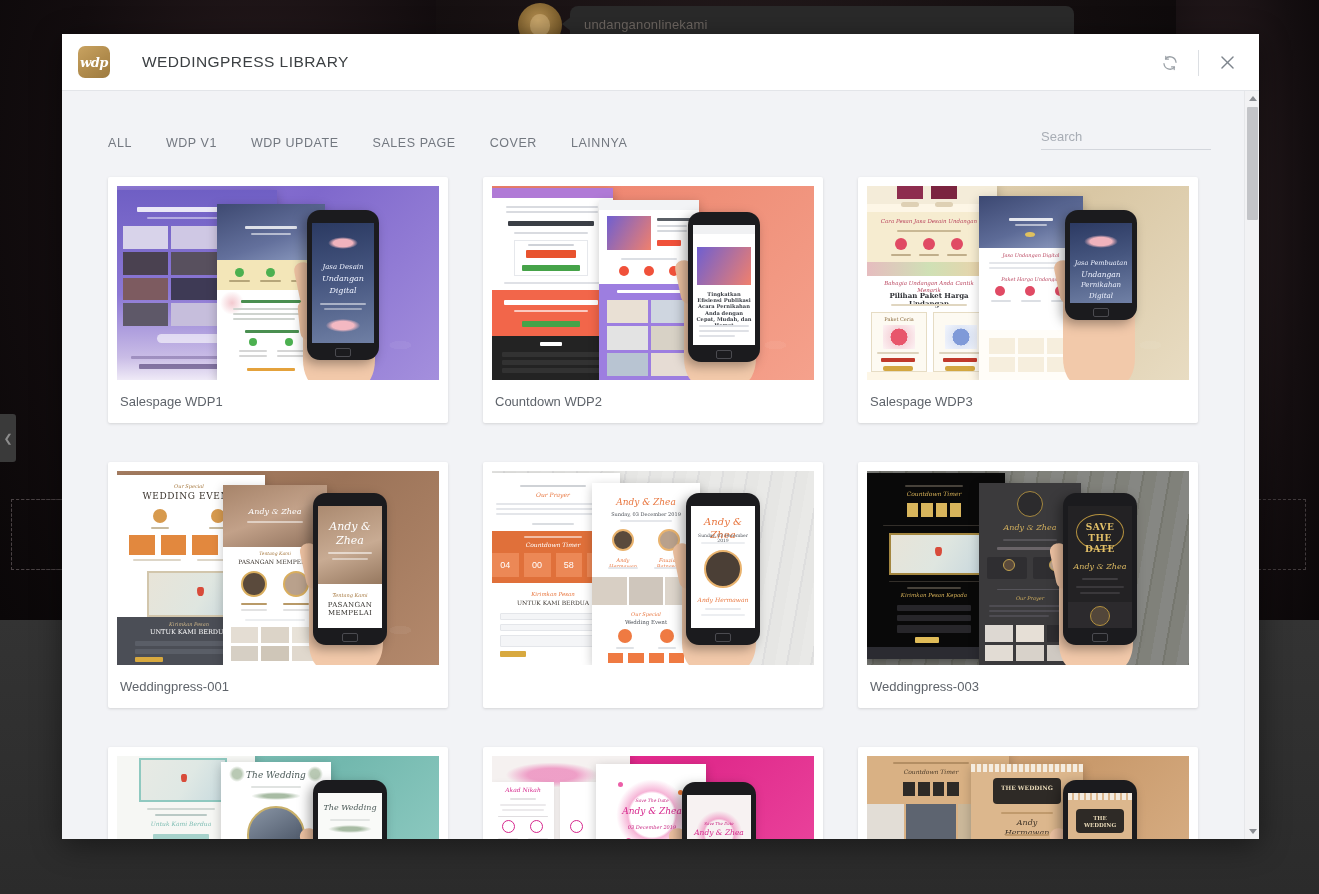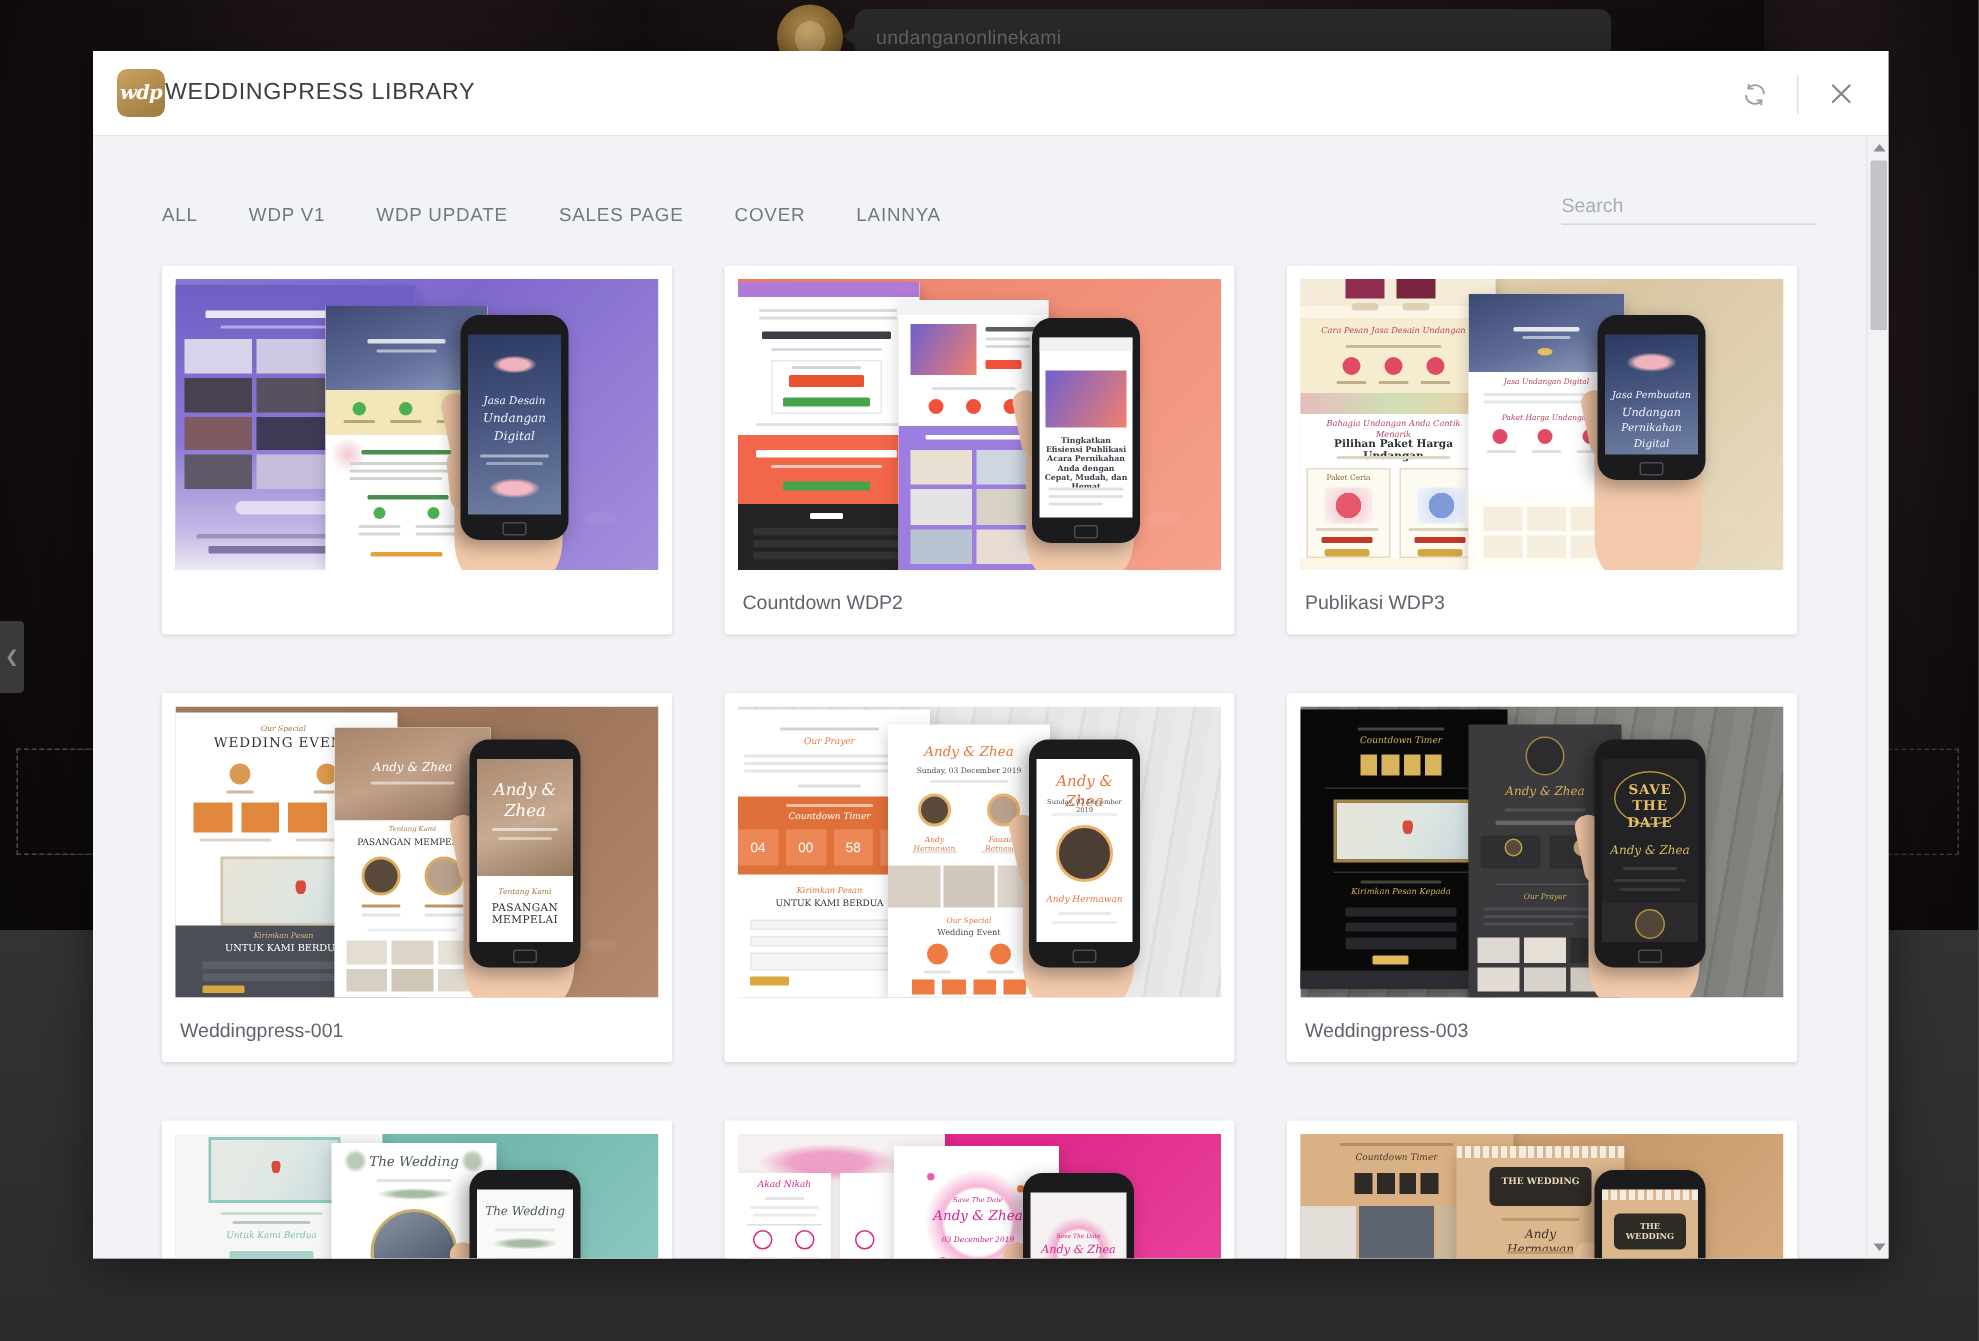--- a/index.html
+++ b/index.html
@@ -149,21 +149,21 @@
   .brand-logo span {
     color: #fff;
     font-family: "DejaVu Serif", serif;
     font-style: italic;
     font-weight: bold;
     font-size: 13px;
     letter-spacing: -.5px;
     line-height: 1;
   }
   .modal-title {
-    margin-left: 0;
+    margin-left: 32px;
     font-size: 15.5px;
     color: #3c4043;
     letter-spacing: .45px;
     font-weight: normal;
   }
   .header-actions {
     position: absolute;
     right: 12px; top: 0;
     height: 57px;
     display: flex;
@@ -510,20 +510,21 @@
                 <div class="script" style="left:4px;top:51px;width:54px;color:#eef2ff;font-size:8px">Undangan</div>
                 <div class="script" style="left:4px;top:63px;width:54px;color:#eef2ff;font-size:8px">Digital</div>
                 <div class="ln" style="left:8px;top:80px;width:46px;height:2px;background:rgba(255,255,255,.5)"></div>
                 <div class="ln" style="left:12px;top:85px;width:38px;height:2px;background:rgba(255,255,255,.4)"></div>
                 <div class="wreath" style="left:14px;top:96px;width:34px;height:13px;background:radial-gradient(ellipse,#f3b8c2 0 45%,rgba(243,184,194,0) 72%)"></div>
               </div>
               <div class="phone-home"></div>
             </div>
           </div>
         </div>
+        <div class="card-label">Salespage WDP1</div>
       </div>
 
       <div class="card">
         <div class="card-thumb">
           <div class="th">
             <div class="th-bg" style="background:linear-gradient(135deg,#f0806d 0%,#ef8f78 45%,#f5a18c 100%)"></div>
             <div class="leafy"></div>
             <div class="pg" style="left:-4px;top:2px;width:125px;height:192px;background:#fff">
               <div class="blk" style="left:0;top:0;width:125px;height:10px;background:#b07ad6"></div>
               <div class="ln" style="left:18px;top:18px;width:92px;height:2px;background:#d9dbe0"></div>
@@ -657,21 +658,21 @@
                 <div class="script" style="left:2px;top:47px;width:58px;color:#eef2ff;font-size:7.5px">Undangan</div>
                 <div class="script" style="left:2px;top:58px;width:58px;color:#eef2ff;font-size:7px">Pernikahan</div>
                 <div class="script" style="left:2px;top:69px;width:58px;color:#eef2ff;font-size:7px">Digital</div>
                 <div class="ln" style="left:8px;top:86px;width:46px;height:2px;background:rgba(255,255,255,.5)"></div>
                 <div class="ln" style="left:12px;top:91px;width:38px;height:2px;background:rgba(255,255,255,.4)"></div>
               </div>
               <div class="phone-home"></div>
             </div>
           </div>
         </div>
-        <div class="card-label">Publikasi WDP3</div>
+        <div class="card-label">Salespage WDP3</div>
       </div>
 
       <div class="card">
         <div class="card-thumb">
           <div class="th">
             <div class="th-bg" style="background:linear-gradient(135deg,#a87f63 0%,#9b7358 45%,#b4896c 100%)"></div>
             <div class="leafy"></div>
             <div class="pg" style="left:-4px;top:4px;width:152px;height:190px;background:#fff">
               <div class="script" style="left:26px;top:8px;width:100px;color:#a4763c;font-size:5px">Our Special</div>
               <div class="serif" style="left:16px;top:16px;width:120px;color:#3a332c;font-size:9px;letter-spacing:.6px">WEDDING EVENT</div>

